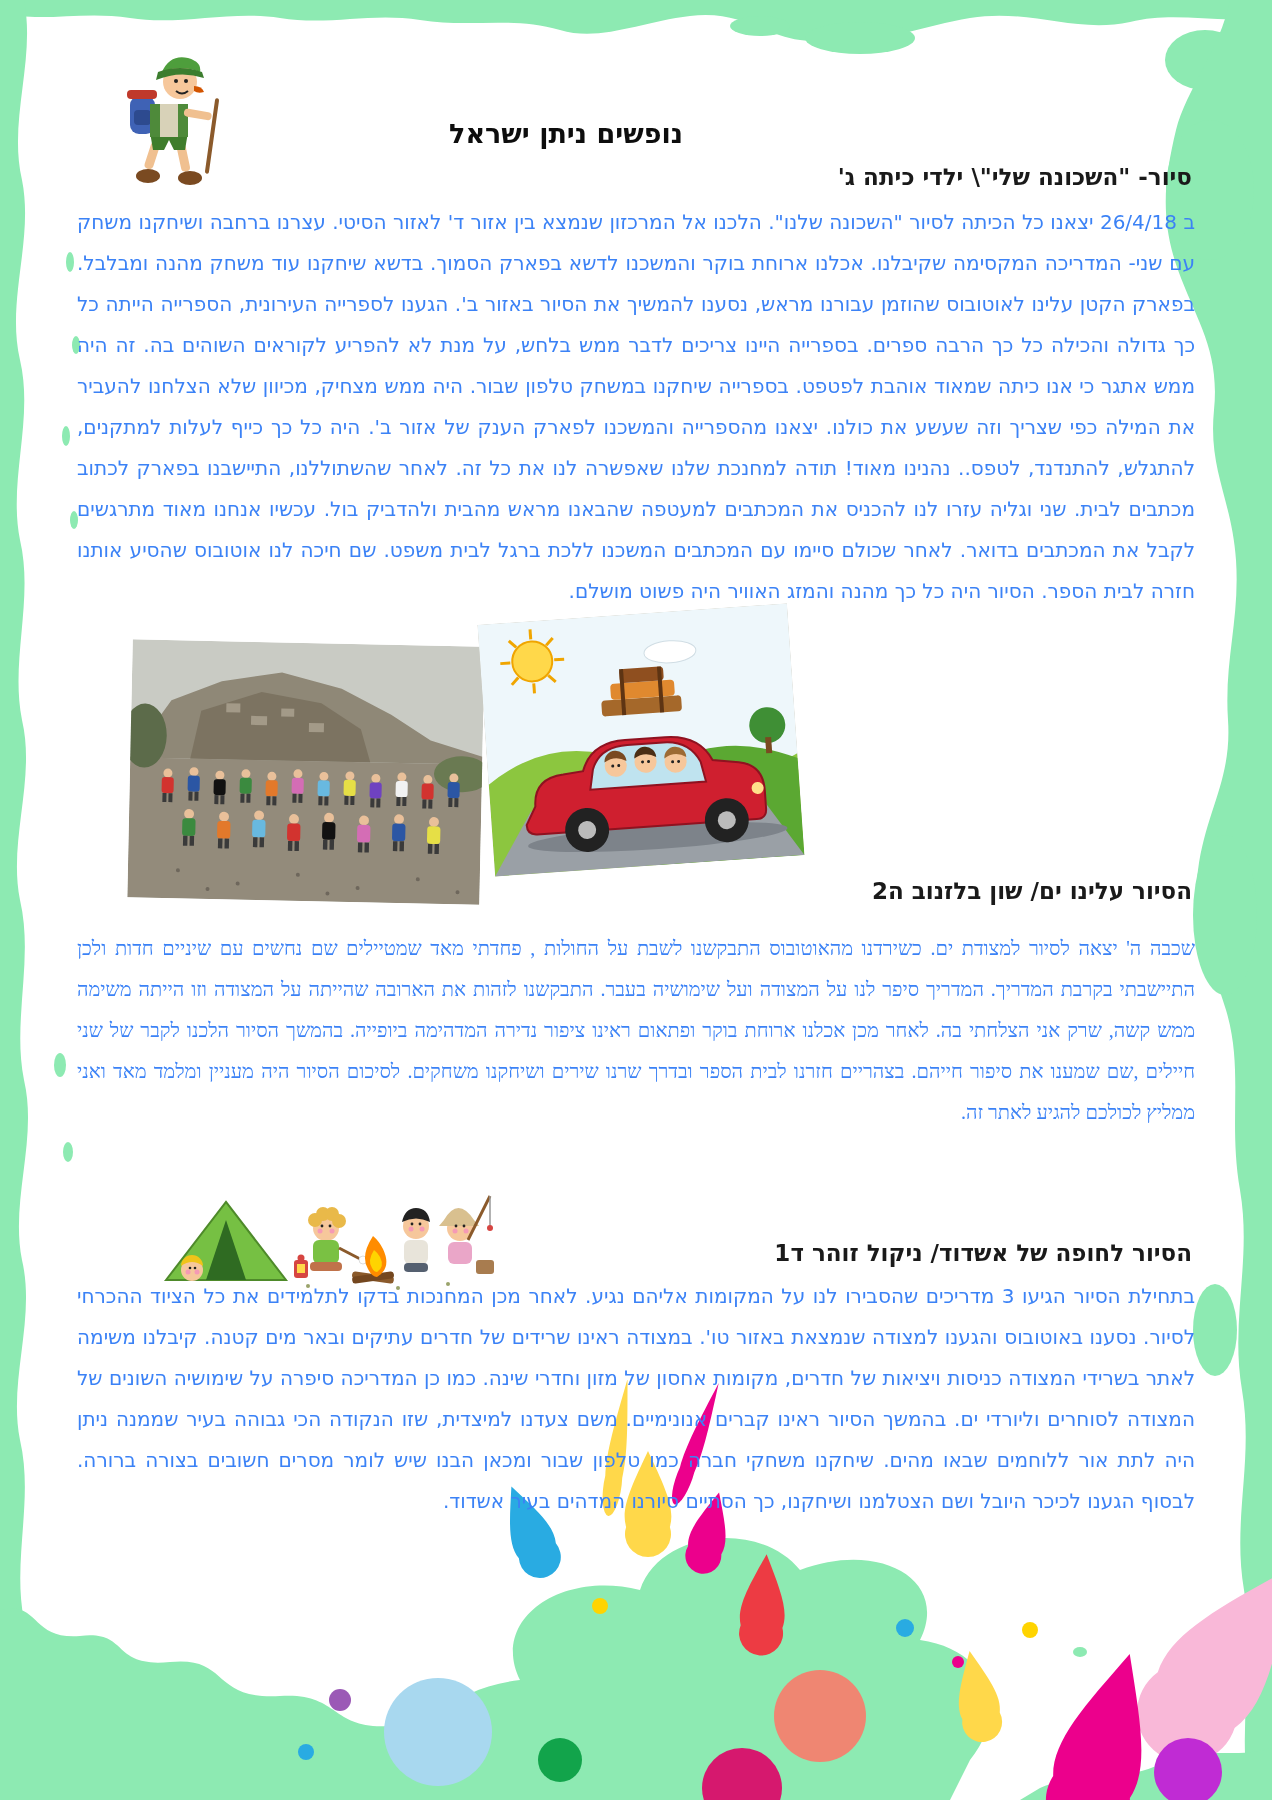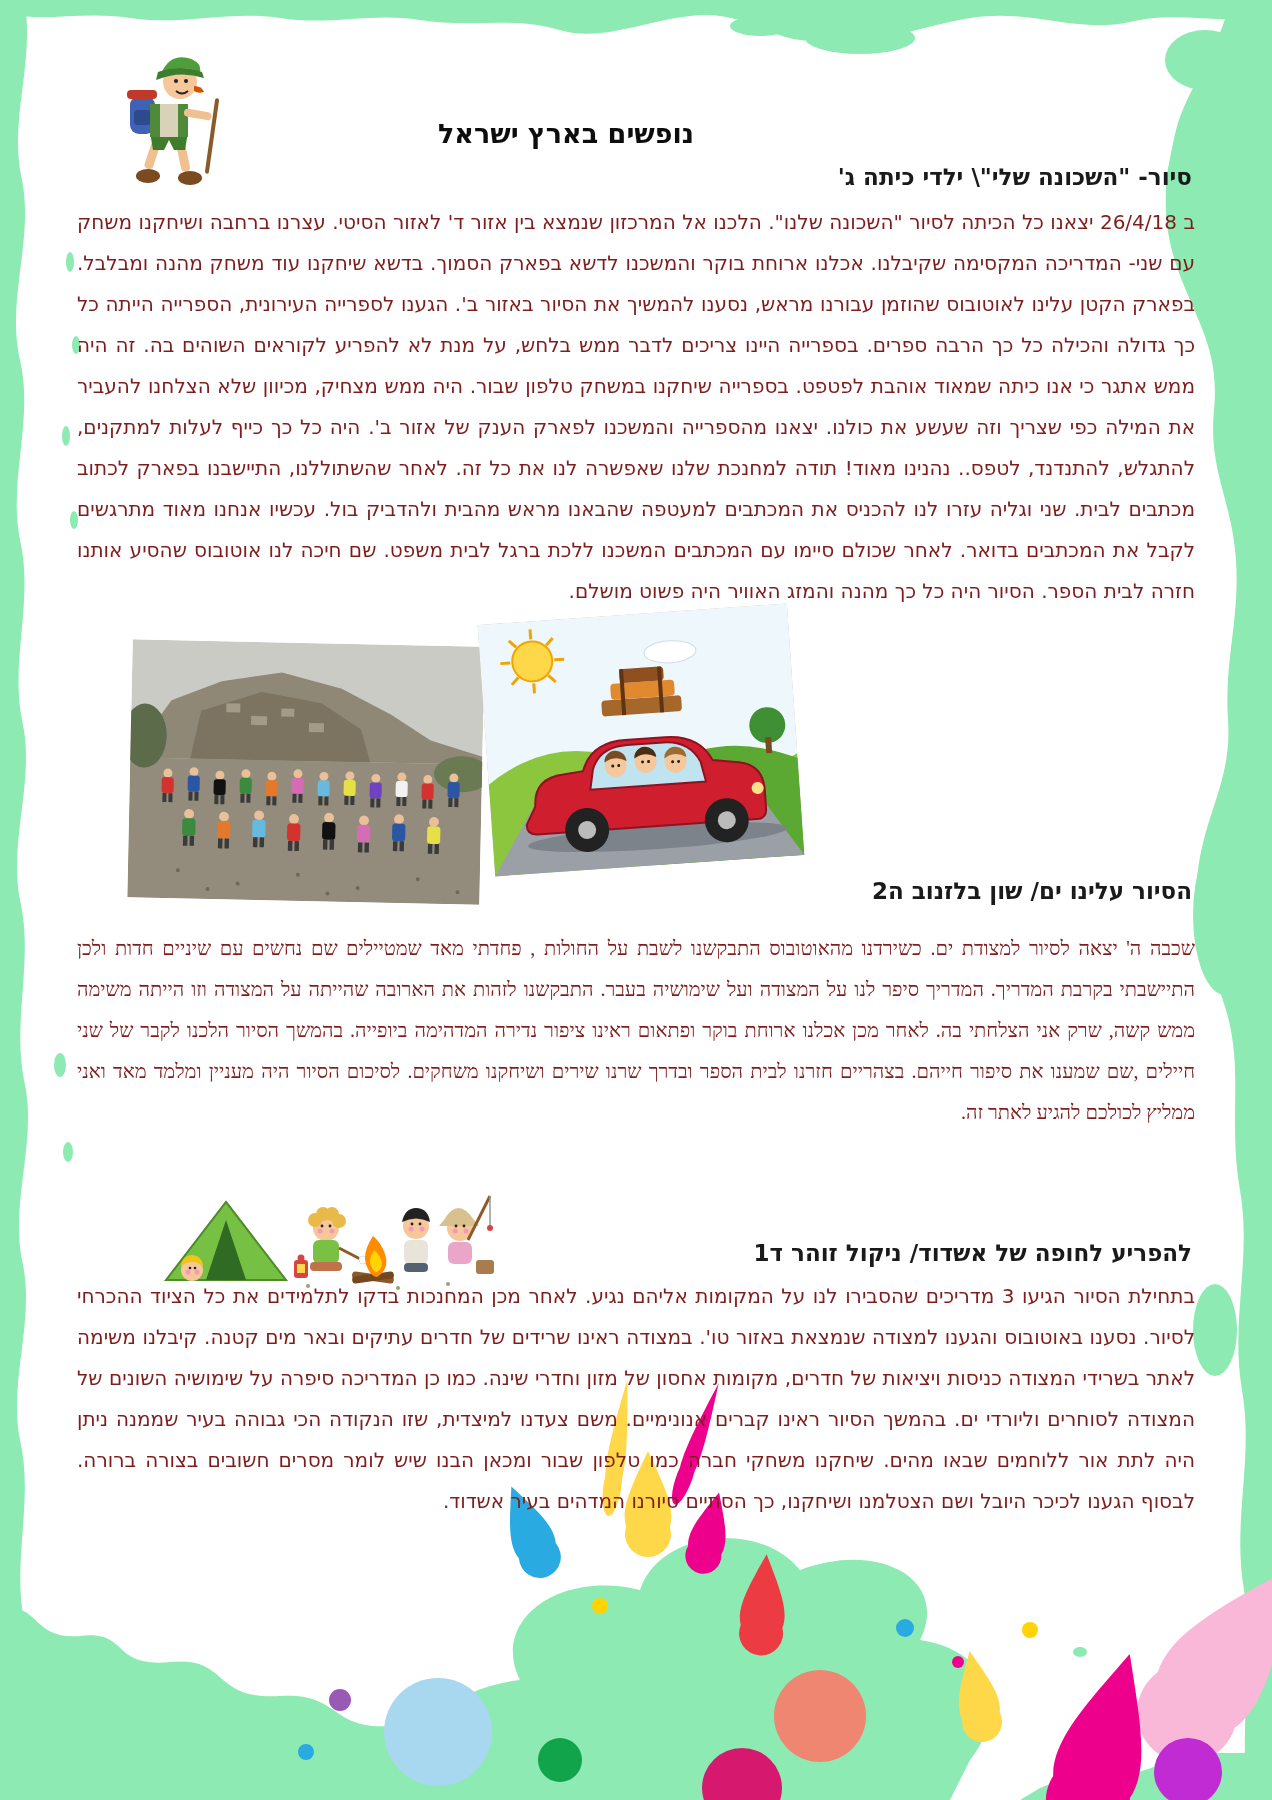--- a/index.html
+++ b/index.html
@@ -16,21 +16,21 @@
   }
   .heading {
     position:absolute; right:80px; margin:0; direction:rtl;
     font-size:23px; font-weight:700; color:#1a1a1a; z-index:2;
   }
   .h1pos { top:164px; }
   .h2pos { top:878px; }
   .h3pos { top:1240px; }
   .para {
     position:absolute; right:77px; left:77px; margin:0; direction:rtl;
-    font-size:20px; line-height:41px; text-align:justify; color:#7f1d1d; z-index:2;
+    font-size:20px; line-height:41px; text-align:justify; color:#3b82f6; z-index:2;
   }
   .p1pos { top:202px; }
   .p2pos { top:928px;font-family:Liberation Serif, serif; }
   .p3pos { top:1276px; }
   .hiker-svg { left:92px; top:46px; z-index:2; }
   .photo-svg { left:130px; top:643px; transform:rotate(1.2deg); z-index:1; }
   .car-svg { left:486px; top:614px; transform:rotate(-4deg); z-index:1; }
   .camp-svg { left:148px; top:1168px; z-index:1; }
   .border-svg { left:0; top:0; z-index:0; }
   .splash-svg { left:0; top:1380px; z-index:1; }
@@ -114,21 +114,21 @@
     <circle cx="88" cy="36" r="17" fill="#f6c79b"></circle>
     <path d="M72,30 q4,-14 16,-16 q14,-2 20,10 q-8,-4 -14,-2 q-10,-8 -22,8 z" fill="#d35400"></path>
     <path d="M102,40 q8,0 10,6 q-6,2 -10,-1 z" fill="#d35400"></path>
     <path d="M70,26 q8,-18 26,-14 q14,4 12,14 q-20,-8 -38,0 z" fill="#4e9e3c"></path>
     <path d="M66,26 q22,-8 44,0 l2,6 q-24,-8 -48,2 z" fill="#3c7d2e"></path>
     <circle cx="84" cy="35" r="2" fill="#222"></circle>
     <circle cx="94" cy="35" r="2" fill="#222"></circle>
     <path d="M84,45 q6,5 12,0" stroke="#222" stroke-width="2" fill="none"></path>
   </svg>
 
-  <h1 class="title">נופשים בארץ ישראל</h1>
+  <h1 class="title">נופשים ניתן ישראל</h1>
 
   <h2 class="heading h1pos">סיור- "השכונה שלי"\ ילדי כיתה ג'</h2>
   <p class="para p1pos">ב 26/4/18 יצאנו כל הכיתה לסיור "השכונה שלנו". הלכנו אל המרכזון שנמצא בין אזור ד' לאזור הסיטי. עצרנו ברחבה ושיחקנו משחק עם שני- המדריכה המקסימה שקיבלנו. אכלנו ארוחת בוקר והמשכנו לדשא בפארק הסמוך. בדשא שיחקנו עוד משחק מהנה ומבלבל. בפארק הקטן עלינו לאוטובוס שהוזמן עבורנו מראש, נסענו להמשיך את הסיור באזור ב'. הגענו לספרייה העירונית, הספרייה הייתה כל כך גדולה והכילה כל כך הרבה ספרים. בספרייה היינו צריכים לדבר ממש בלחש, על מנת לא להפריע לקוראים השוהים בה. זה היה ממש אתגר כי אנו כיתה שמאוד אוהבת לפטפט. בספרייה שיחקנו במשחק טלפון שבור. היה ממש מצחיק, מכיוון שלא הצלחנו להעביר את המילה כפי שצריך וזה שעשע את כולנו. יצאנו מהספרייה והמשכנו לפארק הענק של אזור ב'. היה כל כך כייף לעלות למתקנים, להתגלש, להתנדנד, לטפס.. נהנינו מאוד! תודה למחנכת שלנו שאפשרה לנו את כל זה. לאחר שהשתוללנו, התיישבנו בפארק לכתוב מכתבים לבית. שני וגליה עזרו לנו להכניס את המכתבים למעטפה שהבאנו מראש מהבית ולהדביק בול. עכשיו אנחנו מאוד מתרגשים לקבל את המכתבים בדואר. לאחר שכולם סיימו עם המכתבים המשכנו ללכת ברגל לבית משפט. שם חיכה לנו אוטובוס שהסיע אותנו חזרה לבית הספר. הסיור היה כל כך מהנה והמזג האוויר היה פשוט מושלם.</p>
 
   <svg class="art photo-svg" width="352" height="258" viewBox="0 0 352 258">
     <rect width="352" height="258" fill="#c9cbc4"></rect>
     <rect y="118" width="352" height="140" fill="#938b7b"></rect>
     <path d="M0,118 L40,60 L90,40 L150,30 L210,45 L260,70 L300,95 L352,110 L352,118 Z" fill="#8f8877"></path>
     <path d="M60,118 L70,70 L130,50 L190,60 L230,85 L240,118 Z" fill="#7c7361"></path>
     <rect x="95" y="62" width="14" height="9" fill="#a39a88"></rect>
@@ -283,16 +283,16 @@
       <line x1="320" y1="72" x2="342" y2="28" stroke="#8b5a2b" stroke-width="3"></line>
       <line x1="342" y1="28" x2="342" y2="58" stroke="#999999" stroke-width="1.5"></line>
       <circle cx="342" cy="60" r="3" fill="#d64541"></circle>
       <rect x="328" y="92" width="18" height="14" rx="3" fill="#a87c4f"></rect>
     </g>
     <circle cx="160" cy="118" r="2" fill="#9aa36b"></circle>
       <circle cx="250" cy="120" r="2" fill="#9aa36b"></circle>
     <circle cx="300" cy="116" r="2" fill="#9aa36b"></circle>
   </svg>
 
-  <h2 class="heading h3pos">להפריע לחופה של אשדוד/ ניקול זוהר ד1</h2>
+  <h2 class="heading h3pos">הסיור לחופה של אשדוד/ ניקול זוהר ד1</h2>
   <p class="para p3pos">בתחילת הסיור הגיעו 3 מדריכים שהסבירו לנו על המקומות אליהם נגיע. לאחר מכן המחנכות בדקו לתלמידים את כל הציוד ההכרחי לסיור. נסענו באוטובוס והגענו למצודה שנמצאת באזור טו'. במצודה ראינו שרידים של חדרים עתיקים ובאר מים קטנה. קיבלנו משימה לאתר בשרידי המצודה כניסות ויציאות של חדרים, מקומות אחסון של מזון וחדרי שינה. כמו כן המדריכה סיפרה על שימושיה השונים של המצודה לסוחרים וליורדי ים. בהמשך הסיור ראינו קברים אנונימיים. משם צעדנו למיצדית, שזו הנקודה הכי גבוהה בעיר שממנה ניתן היה לתת אור ללוחמים שבאו מהים. שיחקנו משחקי חברה כמו טלפון שבור ומכאן הבנו שיש לומר מסרים חשובים בצורה ברורה. לבסוף הגענו לכיכר היובל ושם הצטלמנו ושיחקנו, כך הסתיים סיורנו המדהים בעיר אשדוד.</p>
 
 </div>
 
 </body></html>

